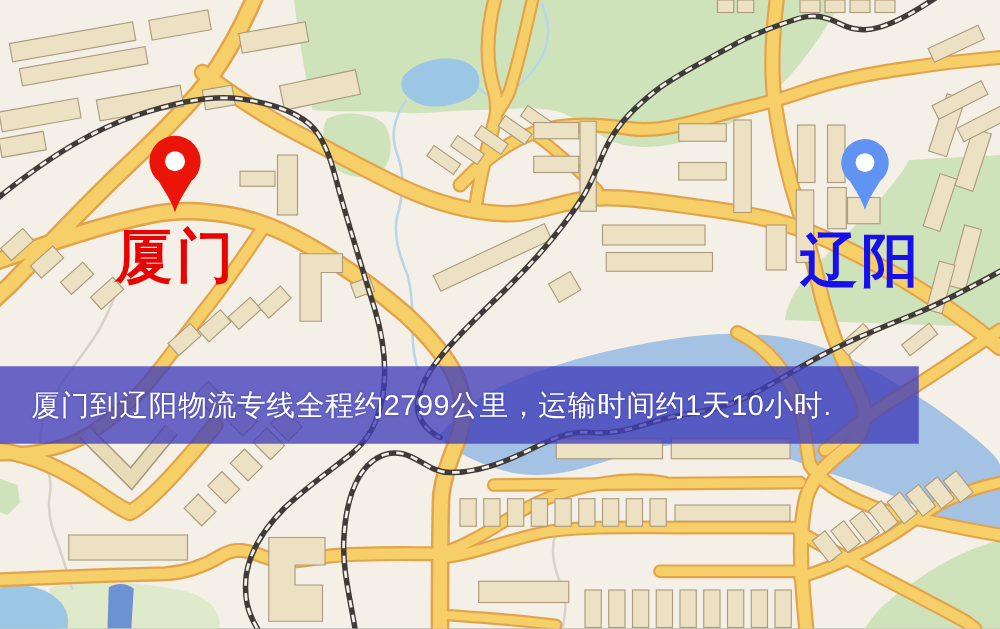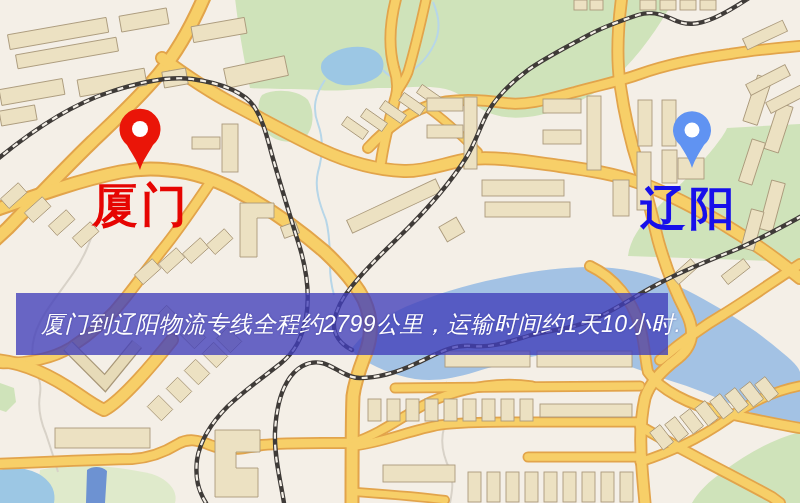--- a/index.html
+++ b/index.html
@@ -8,22 +8,22 @@
   #stage svg.map{position:absolute;left:0;top:0;}
   .bld{fill:#ece1c2;stroke:#ab9a7c;stroke-width:0.9;}
   .rc{fill:none;stroke:#e2a44b;stroke-linecap:round;stroke-linejoin:round;}
   .rf{fill:none;stroke:#f7cf68;stroke-linecap:round;stroke-linejoin:round;}
   .rw{fill:none;stroke:#3f3b38;stroke-width:4.4;stroke-linecap:round;}
   .rwd{fill:none;stroke:#f4efe7;stroke-width:2.2;stroke-dasharray:6 6;}
   .wtr{fill:#9cc7e4;stroke:none;}
   .prk{fill:#cfe3ba;stroke:none;}
   .strm{fill:none;stroke:#b7d6e8;stroke-width:2;}
   .strmg{fill:none;stroke:#d8d2c8;stroke-width:2;}
-  #banner{position:absolute;left:16px;top:293px;width:652px;height:62px;
-          background:rgba(64,62,186,0.78);font-style:italic;}
+  #banner{position:absolute;left:0;top:293px;width:735px;height:62px;
+          background:rgba(64,62,186,0.78);}
   #banner .txt{padding-left:25px;line-height:62px;font-size:23px;color:#ffffff;
           letter-spacing:0.5px;white-space:nowrap;text-shadow:0 0 2px rgba(40,40,140,.6);}
   .citylabel{position:absolute;font-size:46px;font-weight:bold;letter-spacing:3px;white-space:nowrap;}
   #lbl-origin{left:92px;top:175px;color:#e60502;}
   #lbl-dest{left:640px;top:178px;color:#1710ea;text-align:right;}
   .pin{position:absolute;}
 </style>
 </head>
 <body>
 

